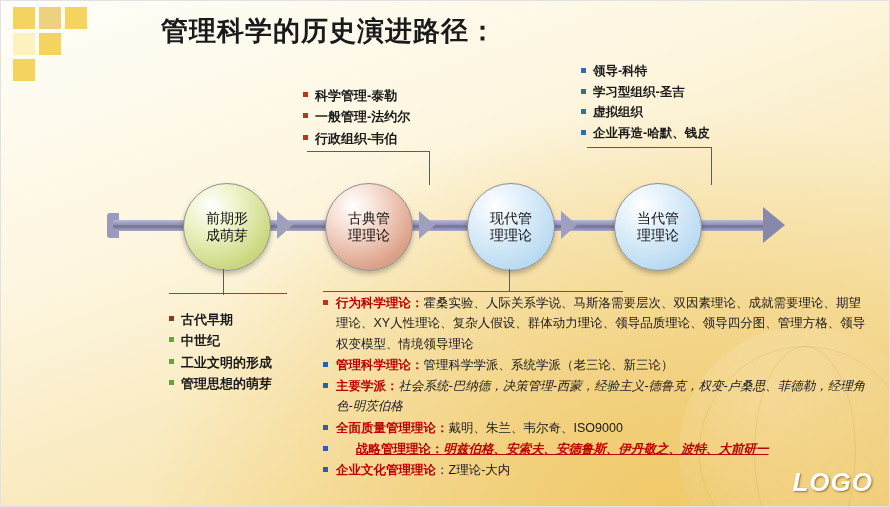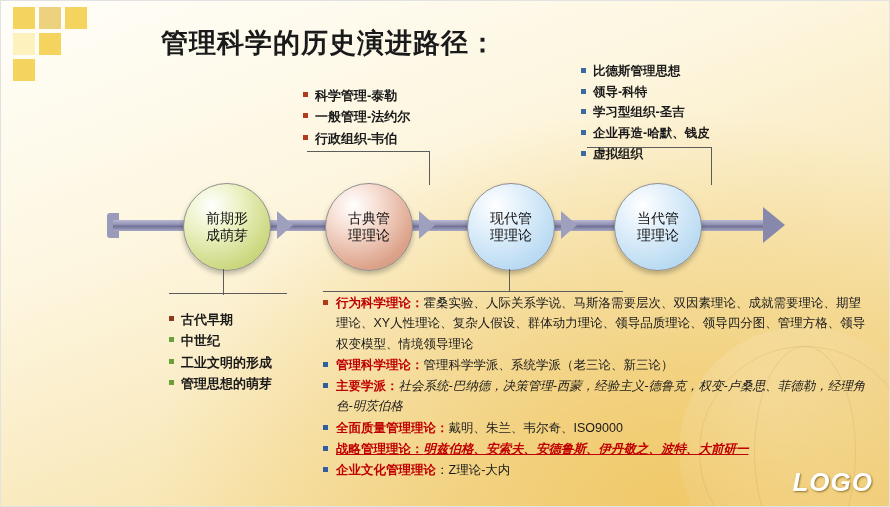--- a/index.html
+++ b/index.html
@@ -50,21 +50,20 @@
   .globe:after { left: 30%; width: 40%; }
 
   .title {
     position: absolute;
     left: 160px;
     top: 12px;
     font-size: 27px;
     font-weight: bold;
     color: #1a1a1a;
     letter-spacing: 1px;
-    margin-top: 12px;
   }
 
   
   .arrow-line {
     position: absolute;
     left: 112px;
     top: 219px;
     width: 660px;
     height: 11px;
     background: linear-gradient(#b9b9d4, #8e8eb0 45%, #6f6f95 55%, #a9a9c6);
@@ -187,21 +186,21 @@
     top: 7px;
     width: 5px;
     height: 5px;
     background: #b03a1a;
   }
   .trow.blue:before { background: #2f5f9e; }
   .lead {
     font-weight: bold;
     color: #c00000;
   }
-  .lead.u { text-decoration: underline; }
+  .lead.u { text-decoration: underline; margin-left: 20px; }
   .body-txt { color: #1a1a1a; }
   .body-txt.italic { font-style: italic; }
   .body-txt.red-ul { color: #c00000; font-weight: bold; font-style: italic; text-decoration: underline; }
 
   .logo {
     position: absolute;
     right: 16px;
     bottom: 8px;
     font-size: 26px;
     font-weight: bold;
@@ -271,25 +270,24 @@
   <div class="leader lv" style="left:508px; top:268px; height:22px;"></div>
   <div class="leader lh" style="left:322px; top:290px; width:300px;"></div>
 
   <div class="bullets cal-classical">
     <div class="bullet">科学管理-泰勒</div>
     <div class="bullet">一般管理-法约尔</div>
     <div class="bullet">行政组织-韦伯</div>
   </div>
 
   <div class="bullets cal-contemp">
-    <div class="bullet sq-blue">比德斯管理思想</div>
     <div class="bullet sq-blue">领导-科特</div>
     <div class="bullet sq-blue ul">学习型组织-圣吉</div>
+    <div class="bullet sq-blue ul">虚拟组织</div>
     <div class="bullet sq-blue ul">企业再造-哈默、钱皮</div>
-    <div class="bullet sq-blue ul">虚拟组织</div>
   </div>
 
   <div class="bullets cal-early">
     <div class="bullet sq-dark">古代早期</div>
     <div class="bullet sq-green">中世纪</div>
     <div class="bullet sq-green">工业文明的形成</div>
     <div class="bullet sq-green">管理思想的萌芽</div>
   </div>
 
   <div class="theory">

